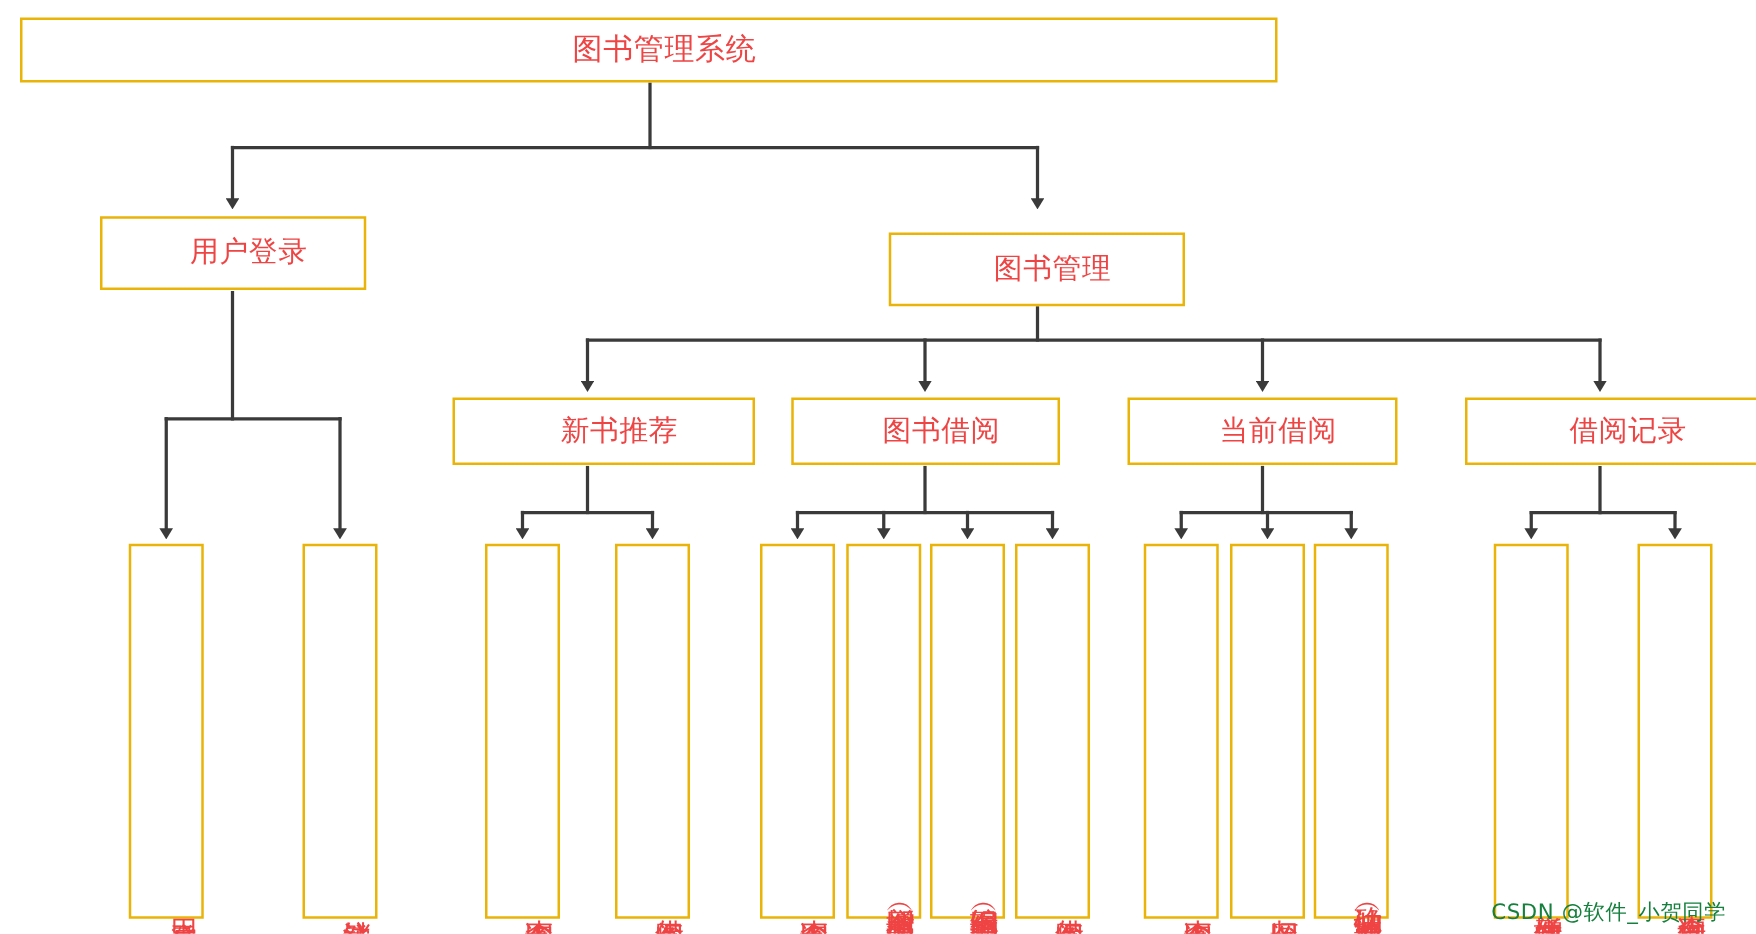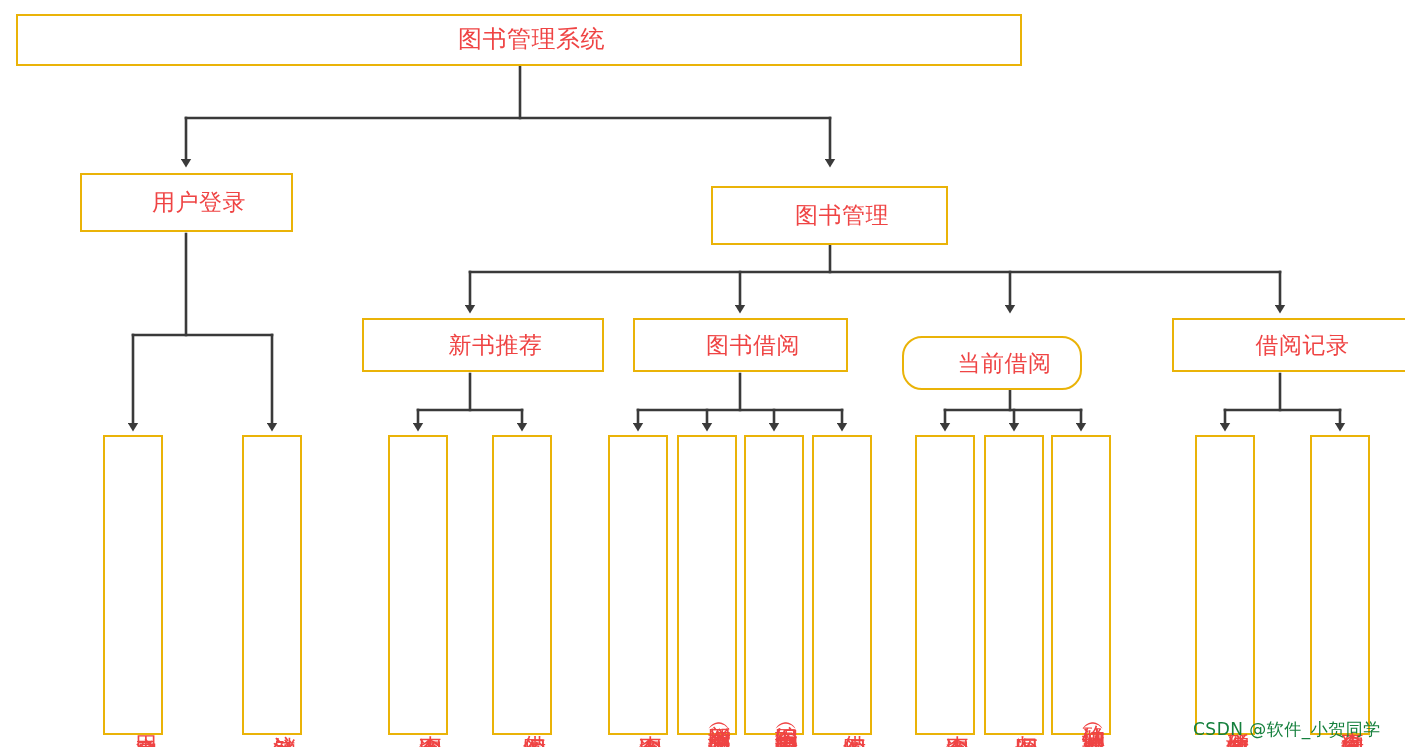--- a/index.html
+++ b/index.html
@@ -138,21 +138,21 @@
   </div>
 
   <div class="node horiz" style="left:362px; top:318px; width:242px; height:54px;">
     <span>新书推荐</span>
   </div>
 
   <div class="node horiz" style="left:633px; top:318px; width:215px; height:54px;text-align:right;">
     <span>图书借阅</span>
   </div>
 
-  <div class="node horiz" style="left:902px; top:336px; width:180px; height:54px;border-radius:20px;">
+  <div class="node horiz" style="left:902px; top:318px; width:216px; height:54px;">
     <span>当前借阅</span>
   </div>
 
   <div class="node horiz" style="left:1172px; top:318px; width:236px; height:54px;">
     <span>借阅记录</span>
   </div>
 
   <div class="node vert" style="left:103px; top:435px; width:60px; height:300px;">
     <span class="vlabel">用户登录</span>
   </div>

